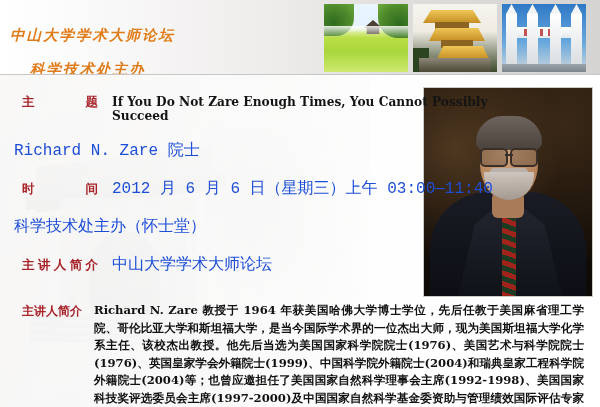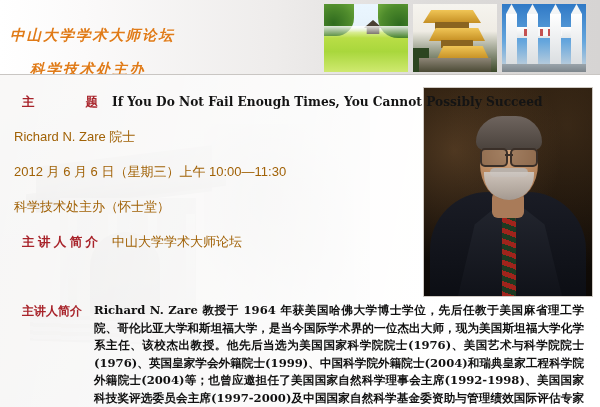--- a/index.html
+++ b/index.html
@@ -238,22 +238,22 @@
   
   .rows{position:absolute;left:0;top:86px;width:548px;margin-top:8px;}
   .row{display:flex;align-items:baseline;margin-bottom:17px;}
   .row-label{
     width:76px;margin-left:22px;flex:none;
     color:#a8232a;font-size:12.5px;font-weight:bold;
     text-align:justify;text-align-last:justify;
     font-family:"DejaVu Sans","Liberation Sans",sans-serif;
   }
   .row-value{
-    margin-left:14px;color:#a16207;font-size:13px;
-    font-family:Liberation Sans, sans-serif;
+    margin-left:14px;color:#1d4ed8;font-size:16px;
+    font-family:Liberation Mono, monospace;
   }
   .row.topic .row-value{
     font-family:"DejaVu Serif","Liberation Serif",serif;
     font-weight:bold;font-size:12.2px;color:#141414;
   }
 
   
   .bio{
     position:absolute;left:22px;top:302px;width:562px;display:flex;
   }
@@ -346,27 +346,28 @@
     <div class="pt-glasses">
       <div class="lens l"></div>
       <div class="lens r"></div>
       <div class="bridge"></div>
     </div>
   </div>
 
   <div class="rows">
     <div class="row topic">
       <div class="row-label">主题</div>
-      <div class="row-value">If You Do Not Fail Enough Times, You Cannot Possibly Succeed</div>
+      <div class="row-value">If You Do Not Zare Enough Times, You Cannot Possibly Succeed</div>
     </div>
     <div class="row">
       <div class="row-value">Richard N. Zare 院士</div>
     </div>
     <div class="row">
-      <div class="row-value">2012 月 6 月 6 日（星期三）上午 10:00—11:30</div>
+      <div class="row-label">时间</div>
+      <div class="row-value">2012 月 6 月 6 日（星期三）上午 03:00—11:40</div>
     </div>
     <div class="row">
       <div class="row-value">科学技术处主办（怀士堂）</div>
     </div>
     <div class="row">
       <div class="row-label">主讲人简介</div>
       <div class="row-value">中山大学学术大师论坛</div>
     </div>
   </div>
 

